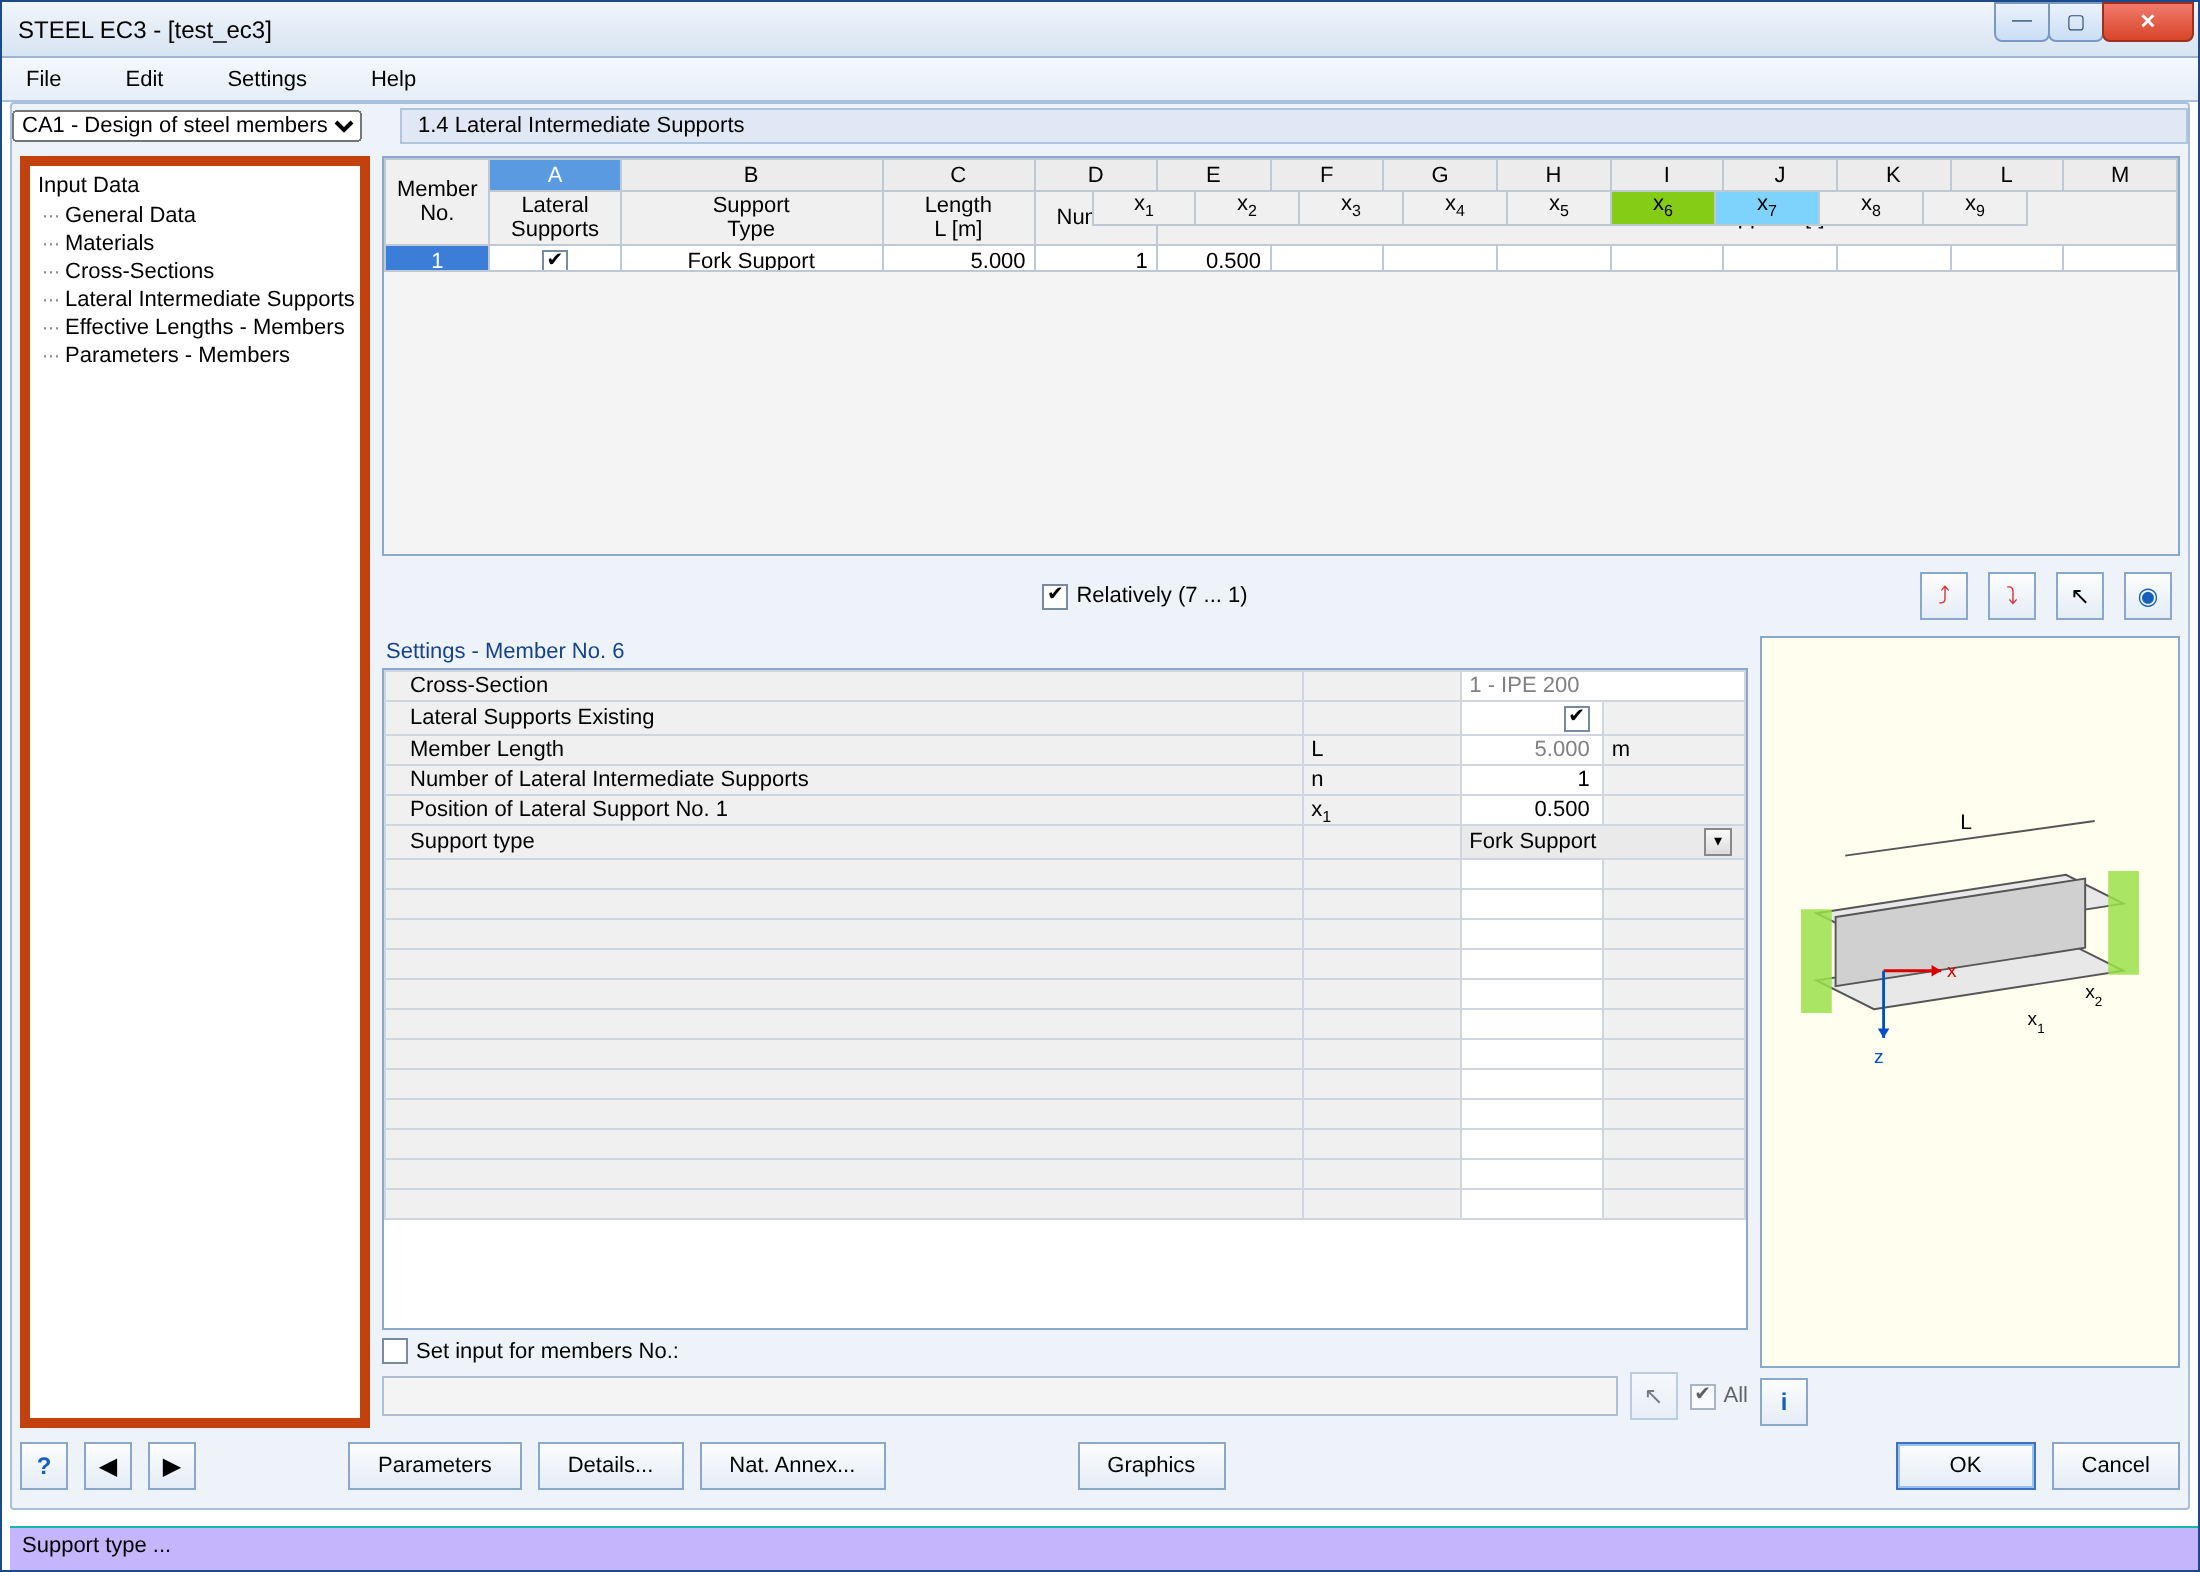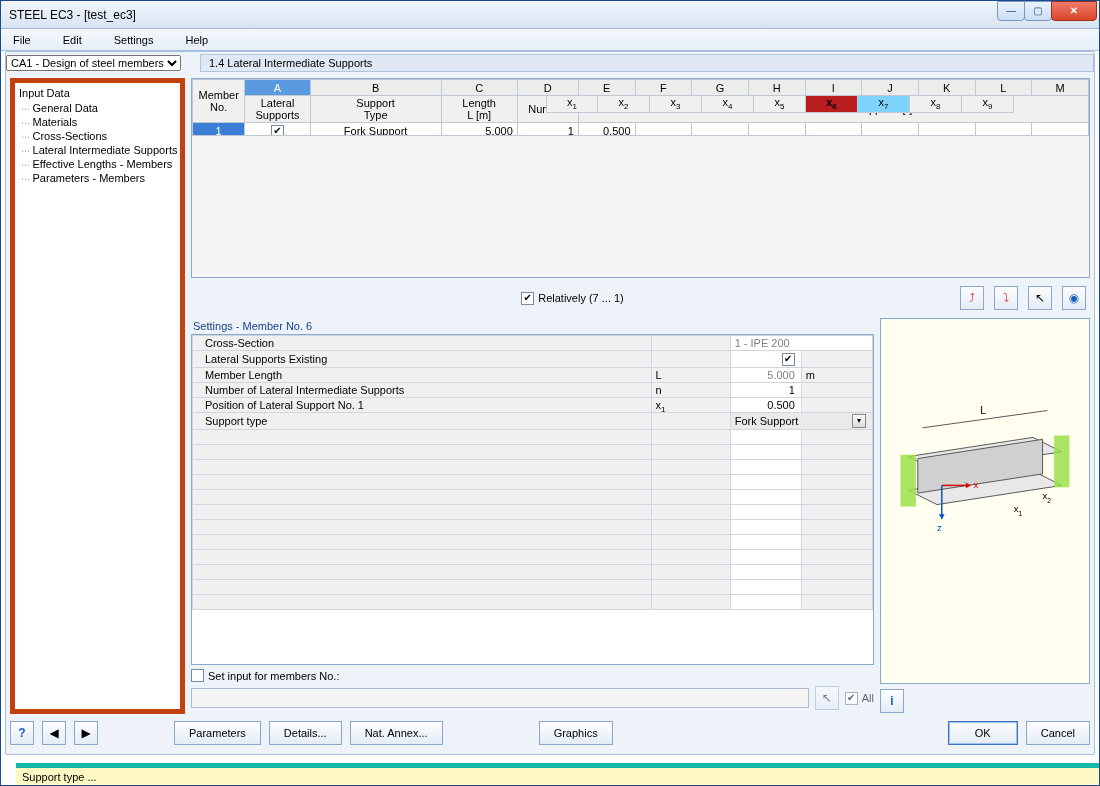--- a/index.html
+++ b/index.html
@@ -51,21 +51,21 @@
   .ddarrow { width:14px; height:14px; border:1px solid #888; background:linear-gradient(#fafafa,#dcdcdc); display:inline-flex; align-items:center; justify-content:center; font-size:8px;}
   .ddlist { position:absolute; top:16px; left:-1px; width:150px; background:#fff; border:2px solid #b02a2a; z-index:50;}
   .preview { width:210px; display:flex; flex-direction:column; gap:4px;}
   .previewBox { flex:1; border:1px solid #8aa7cd; background:#fffeef; position:relative;}
   .previewToolbar { height:26px; display:flex; align-items:center;}
   .setinputRow { display:flex; align-items:center; gap:6px; padding:4px 0;}
   .setinputRow input[type=text]{ flex:1; height:20px; border:1px solid #aebdd2; background:#f4f4f4;}
   .bottombar { position:absolute; left:4px; right:4px; bottom:4px; height:34px; display:flex; align-items:center; gap:8px;}
   .btn { height:24px; padding:0 14px; border:1px solid #8aa7cd; background:linear-gradient(#fdfdfd,#e4ecf6); font-size:11px; display:inline-flex; align-items:center; justify-content:center;}
   .btn.primary { border:1px solid #3b72c4; box-shadow:inset 0 0 0 1px #9cc1f0; min-width:70px;}
-  .statusbar { position:absolute; left:15px; right:0; bottom:0; height:22px; background:#fef9c3; border-top:5px solid #14b8a6; padding:3px 6px; font-size:11px;}
+  .statusbar { position:absolute; left:4px; right:0; bottom:0; height:22px; background:#c4b5fd; border-top:1px solid #14b8a6; padding:3px 6px; font-size:11px;}
   .chk { display:inline-flex; align-items:center; gap:4px;}
   .chkbox { width:13px; height:13px; border:1px solid #7a8aa0; background:#fff; display:inline-flex; align-items:center; justify-content:center; font-size:10px; line-height:1;}
   .chkbox.checked::after{ content:"✔"; font-size:10px; color:#000;}
   .chkbox.dim { color:#a0a0a0; }
   sub { font-size:8px; vertical-align:sub; line-height:0;}
   .beamSvg { position:absolute; top:80px; left:8px; right:8px; }
 </style>
 </head>
 <body>
 
@@ -170,21 +170,21 @@
             </tr>
           </tbody>
             </table>
 
           <div style="position:absolute; top:17px; left:354px; right:0; height:17px; display:flex;">
             <div style="width:52px; border:1px solid #c0c8d4; border-top:0; background:#f0f0f0; text-align:center; font-size:11px;"><span>x</span><sub>1</sub></div>
             <div style="width:52px; border:1px solid #c0c8d4; border-top:0; border-left:0; background:#f0f0f0; text-align:center; font-size:11px;"><span>x</span><sub>2</sub></div>
             <div style="width:52px; border:1px solid #c0c8d4; border-top:0; border-left:0; background:#f0f0f0; text-align:center; font-size:11px;"><span>x</span><sub>3</sub></div>
             <div style="width:52px; border:1px solid #c0c8d4; border-top:0; border-left:0; background:#f0f0f0; text-align:center; font-size:11px;"><span>x</span><sub>4</sub></div>
             <div style="width:52px; border:1px solid #c0c8d4; border-top:0; border-left:0; background:#f0f0f0; text-align:center; font-size:11px;"><span>x</span><sub>5</sub></div>
-            <div style="width:52px; border:1px solid #c0c8d4; border-top:0; border-left:0; background:#b91c1c; text-align:center; font-size:11px;font-weight:bold;"><span>x</span><sub>6</sub></div>
+            <div style="width:52px; border:1px solid #c0c8d4; border-top:0; border-left:0; background:#84cc16; text-align:center; font-size:11px;"><span>x</span><sub>6</sub></div>
             <div style="width:52px; border:1px solid #c0c8d4; border-top:0; border-left:0; background:#7dd3fc; text-align:center; font-size:11px;"><span>x</span><sub>7</sub></div>
             <div style="width:52px; border:1px solid #c0c8d4; border-top:0; border-left:0; background:#f0f0f0; text-align:center; font-size:11px;"><span>x</span><sub>8</sub></div>
             <div style="width:52px; border:1px solid #c0c8d4; border-top:0; border-left:0; background:#f0f0f0; text-align:center; font-size:11px;"><span>x</span><sub>9</sub></div>
           </div>
           <div class="below"></div>
         </div>
 
         <div class="relrow">
           <div class="spacer"></div>
           <label class="chk">

